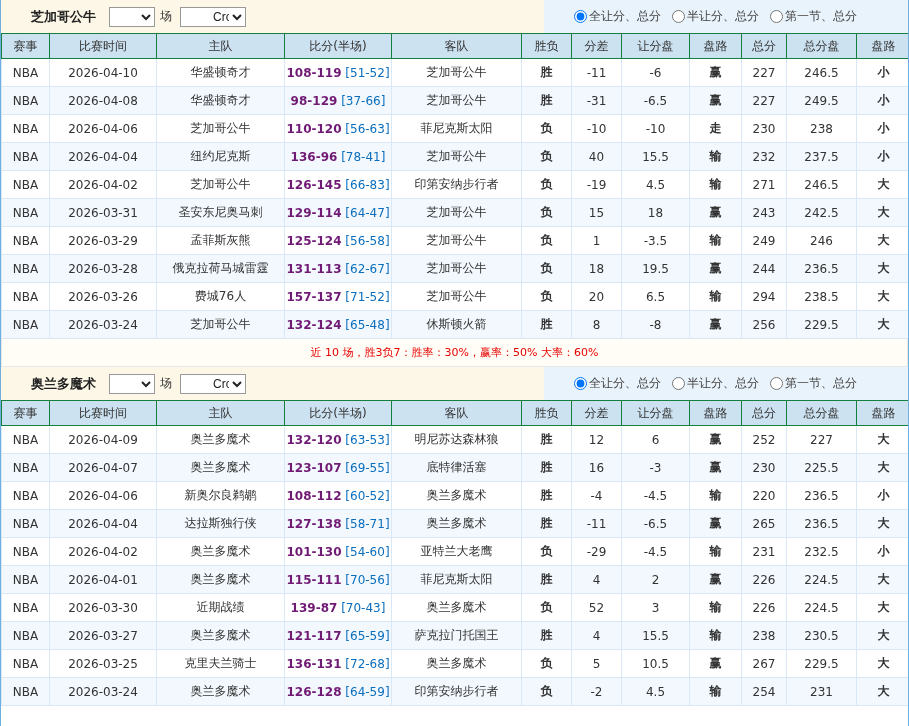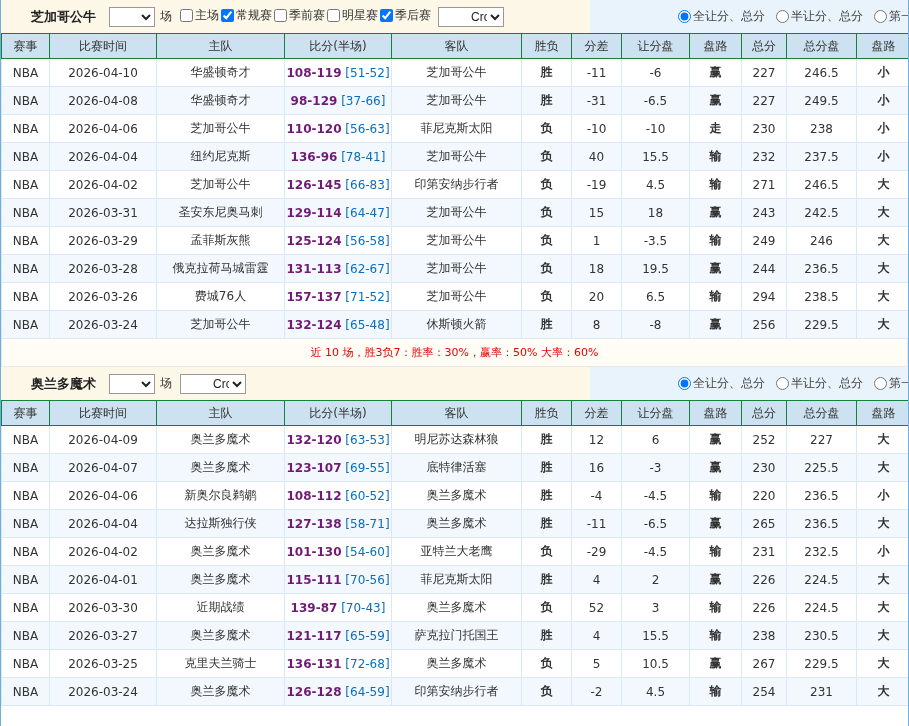--- a/index.html
+++ b/index.html
@@ -12,22 +12,22 @@
               display: flex; align-items: center; justify-content: center; position: relative; }
   .title { color: #fff; font-size: 13px; font-weight: bold; letter-spacing: 1px; }
   .close-btn { position: absolute; right: 7px; top: 4px; width: 18px; height: 18px; line-height: 16px;
                text-align: center; color: #fff; font-size: 12px; border: 1px solid rgba(255,255,255,.85);
                border-radius: 3px; background: rgba(255,255,255,.15); cursor: pointer; }
 
   
   .filterbar { height: 33px; display: flex; align-items: stretch; }
   .filter-left { flex: 1; background: #fdf7e7; display: flex; align-items: center;
                  padding-left: 30px; gap: 5px; white-space: nowrap; }
-  .filter-right { width: 318px; background: #e9f3fb; display: flex; align-items: center;
-                  padding-left: 88px; gap: 6px; white-space: nowrap; }
+  .filter-right { width: 364px; background: #e9f3fb; display: flex; align-items: center;
+                  padding-left: 30px; gap: 6px; white-space: nowrap; }
   .team-name { font-size: 13px; font-weight: bold; color: #222; margin-right: 8px; }
   .sel { font-size: 12px; height: 20px; border: 1px solid #999; background: #fff; color: #222; padding-left: 28px; }
   .sel.games { width: 46px; }
   .sel.odds  { width: 66px; }
   .suffix { font-size: 12px; color: #333; margin-right: 3px; }
   .cb, .rb { display: inline-flex; align-items: center; font-size: 12px; color: #333; cursor: pointer; }
   .cb { margin-right: 2px; }
   .rb { margin-right: 5px; color: #444; }
   .cb input, .rb input { width: 13px; height: 13px; margin-right: 2px; }
 
@@ -58,21 +58,20 @@
 <div class="panel">
   <div id="sections">
   <section class="team-section">
     <div class="filterbar">
       <div class="filter-left">
         <span class="team-name">芝加哥公牛</span>
         <select class="sel games">
           <option>10</option>
         </select>
         <span class="suffix">场</span>
-        <span class="cb-group"><label class="cb"><input type="checkbox" style="">主场</label><label class="cb"><input type="checkbox" checked="" style="">常规赛</label><label class="cb"><input type="checkbox" style="">季前赛</label><label class="cb"><input type="checkbox" style="">明星赛</label><label class="cb"><input type="checkbox" checked="" style="">季后赛</label></span>
         <select class="sel odds">
           <option>Crow*</option>
         </select>
       </div>
       <div class="filter-right">
             <label class="rb"><input type="radio" name="scope-0" checked="" style="">全让分、总分</label>
             <label class="rb"><input type="radio" name="scope-0" style="">半让分、总分</label>
             <label class="rb"><input type="radio" name="scope-0" style="">第一节、总分</label>
           </div>
     </div>

